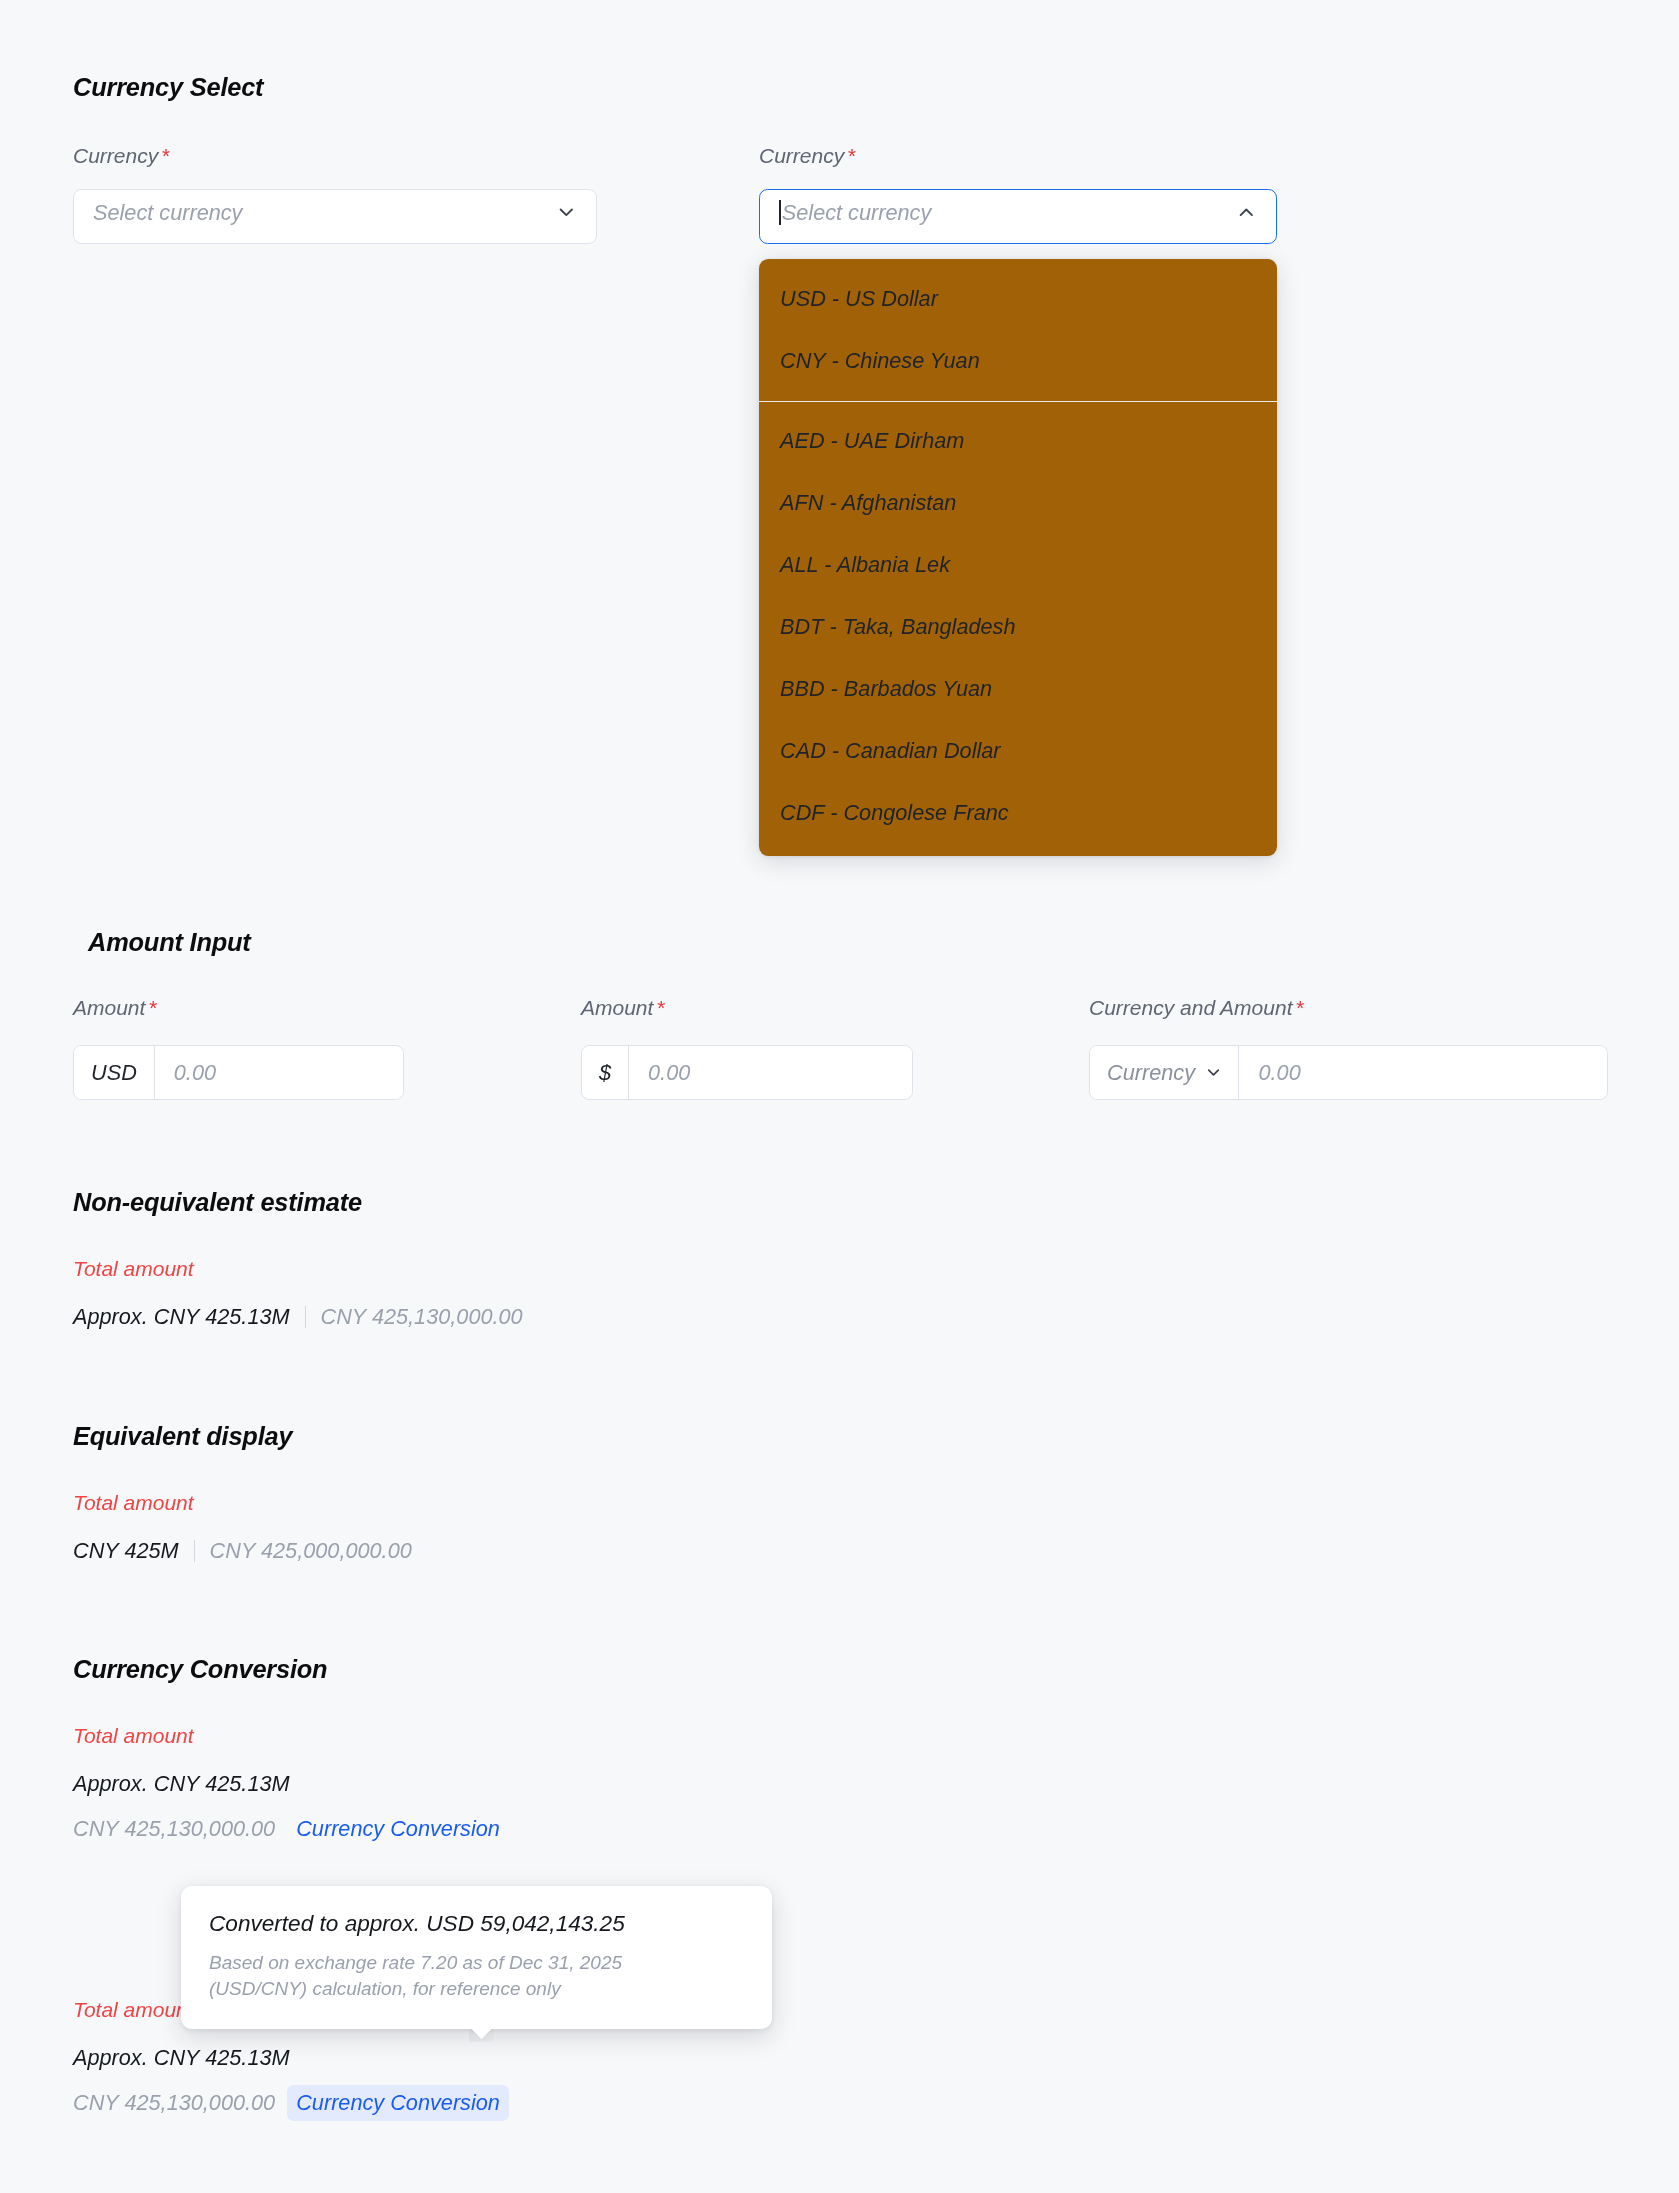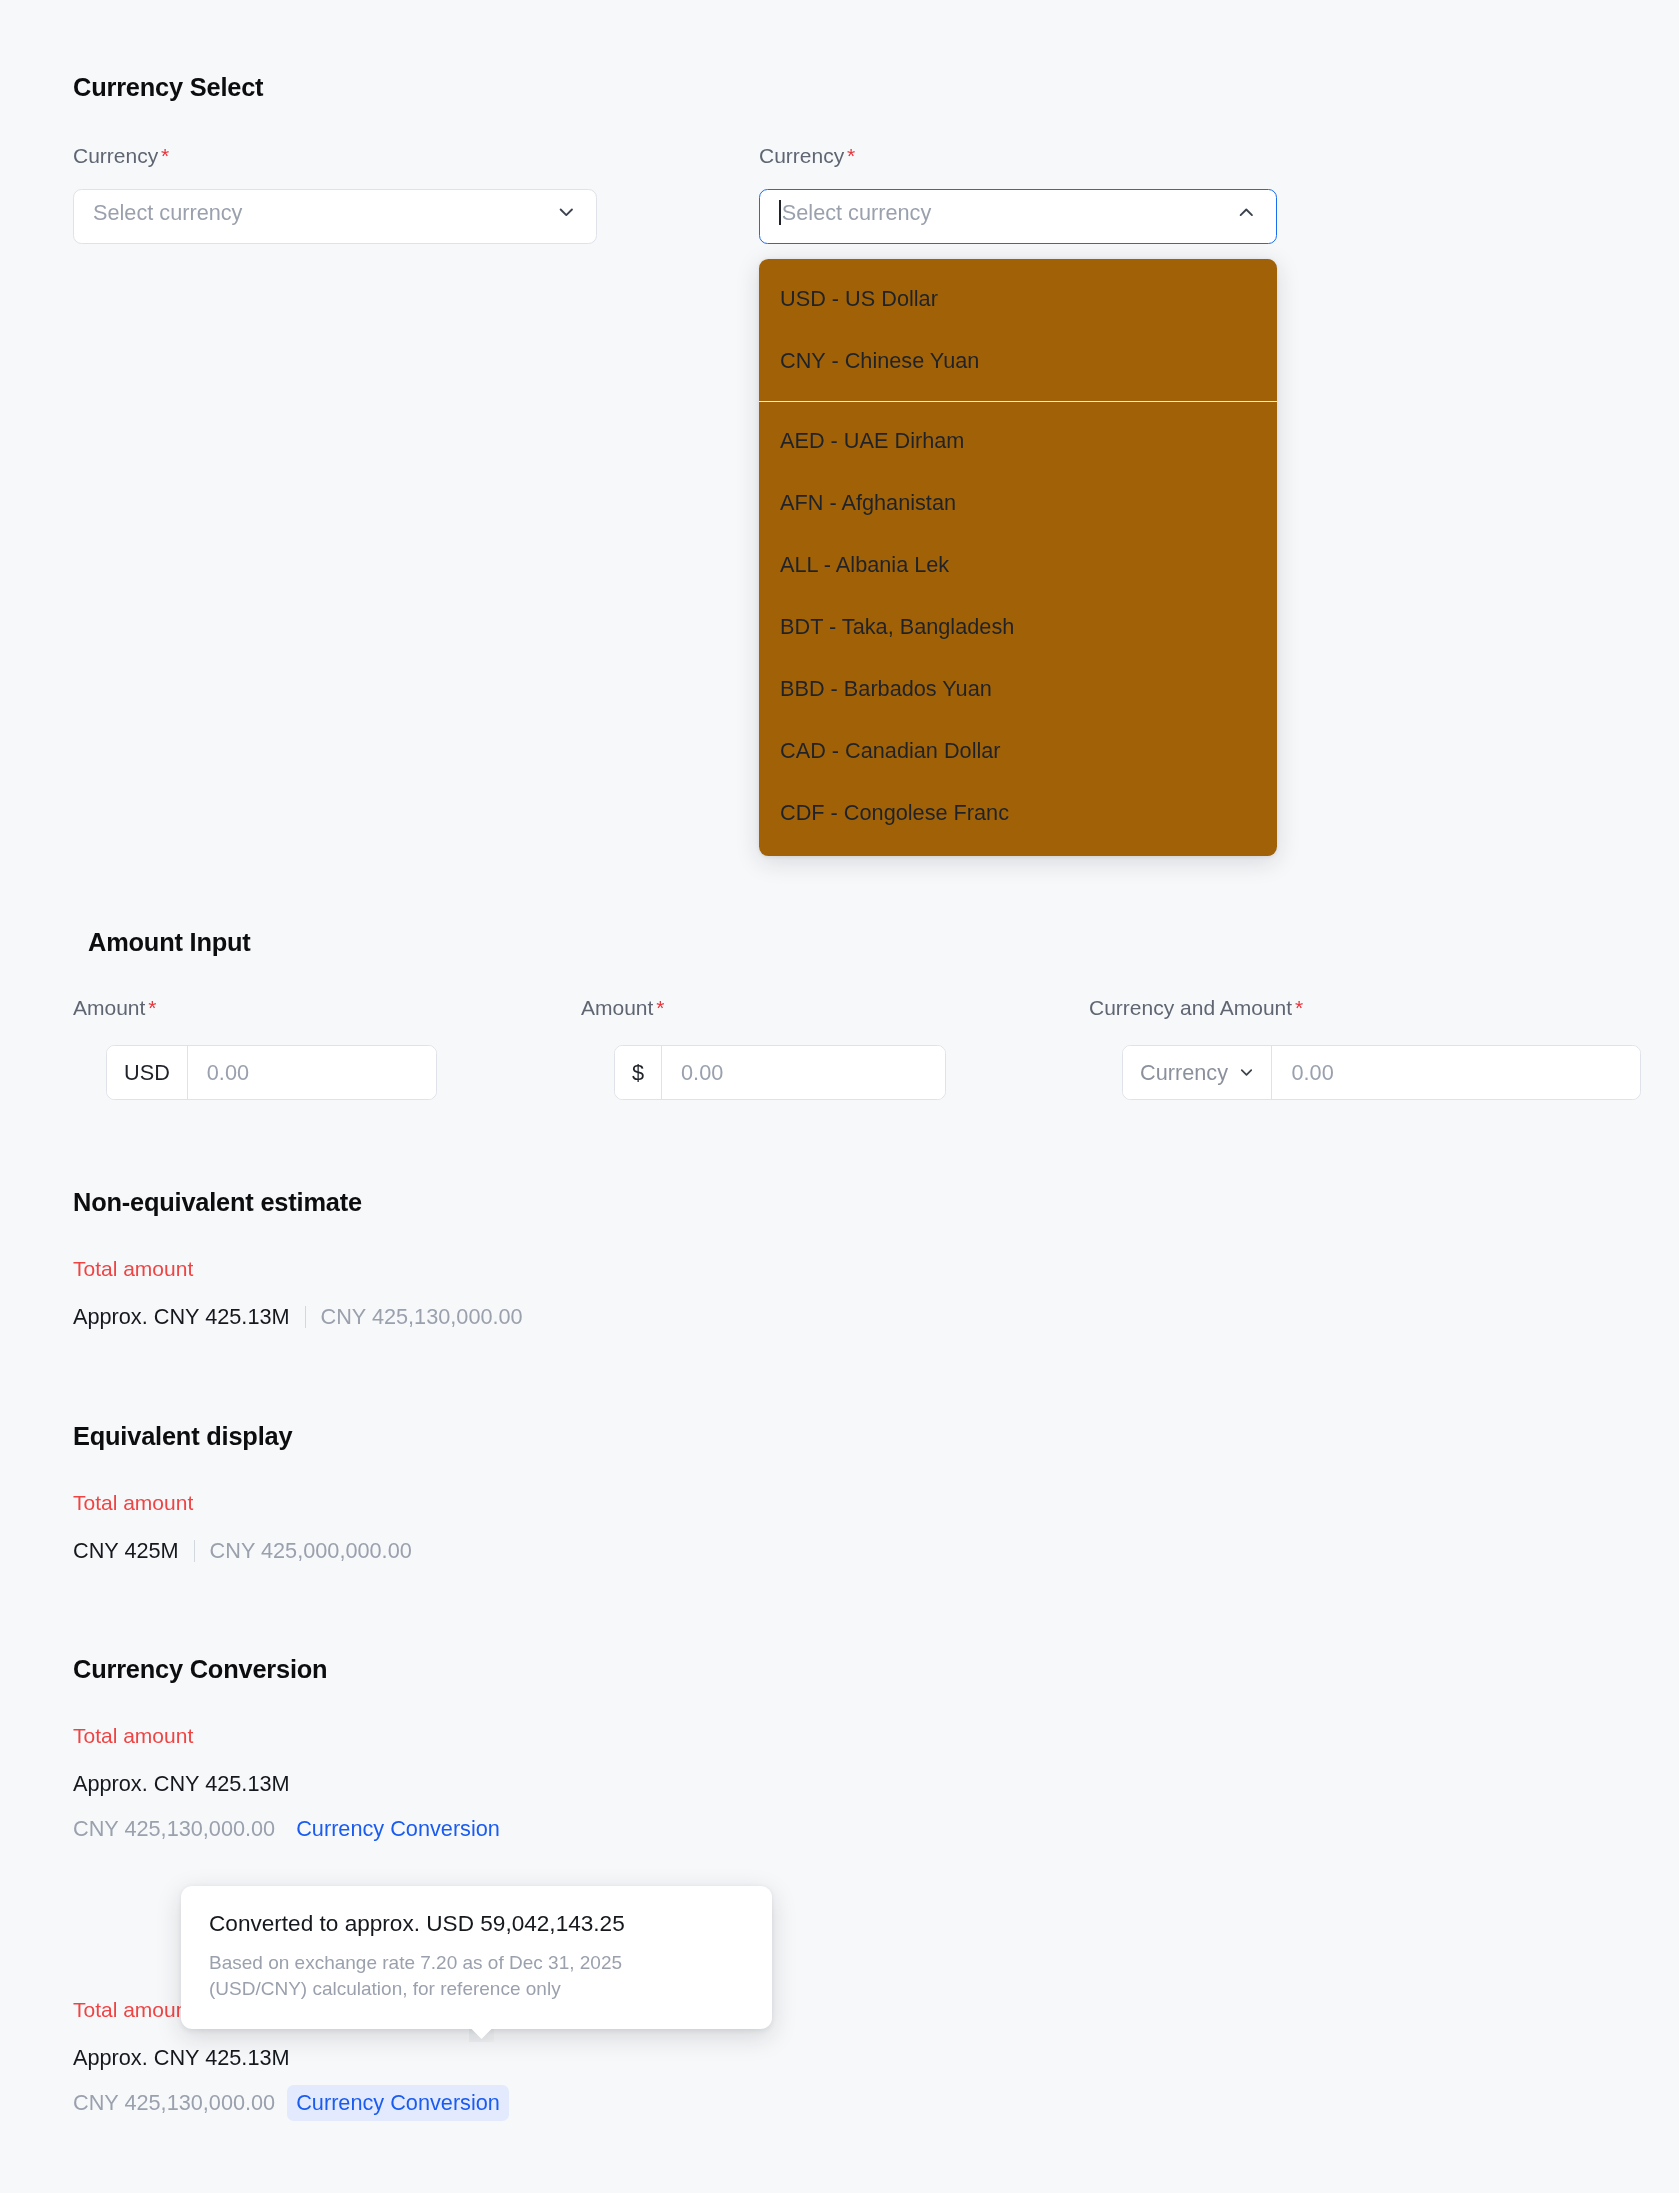--- a/index.html
+++ b/index.html
@@ -11,20 +11,21 @@
     font-family: "Liberation Sans", sans-serif;
     -webkit-font-smoothing: antialiased;
   }
 
   .page {
     position: relative;
     width: 1680px;
     height: 2193px;
     background: #f7f8fa;
     overflow: hidden;
+    font-style: italic;
   }
 
   
   .section-title {
     position: absolute;
     font-size: 25.4px;
     font-weight: 700;
     color: #0b0d0f;
     letter-spacing: -0.2px;
     white-space: nowrap;
@@ -108,21 +109,20 @@
 
   
   .amount-group {
     position: absolute;
     height: 55px;
     display: flex;
     background: #ffffff;
     border: 0.9px solid #dfe2e8;
     border-radius: 8.5px;
     overflow: hidden;
-    margin-left: 33px;
   }
   .amount-prefix {
     display: flex;
     align-items: center;
     justify-content: center;
     font-size: 21.7px;
     color: #1f2329;
     border-right: 0.9px solid #dfe2e8;
     padding: 0 17px;
     flex: 0 0 auto;

